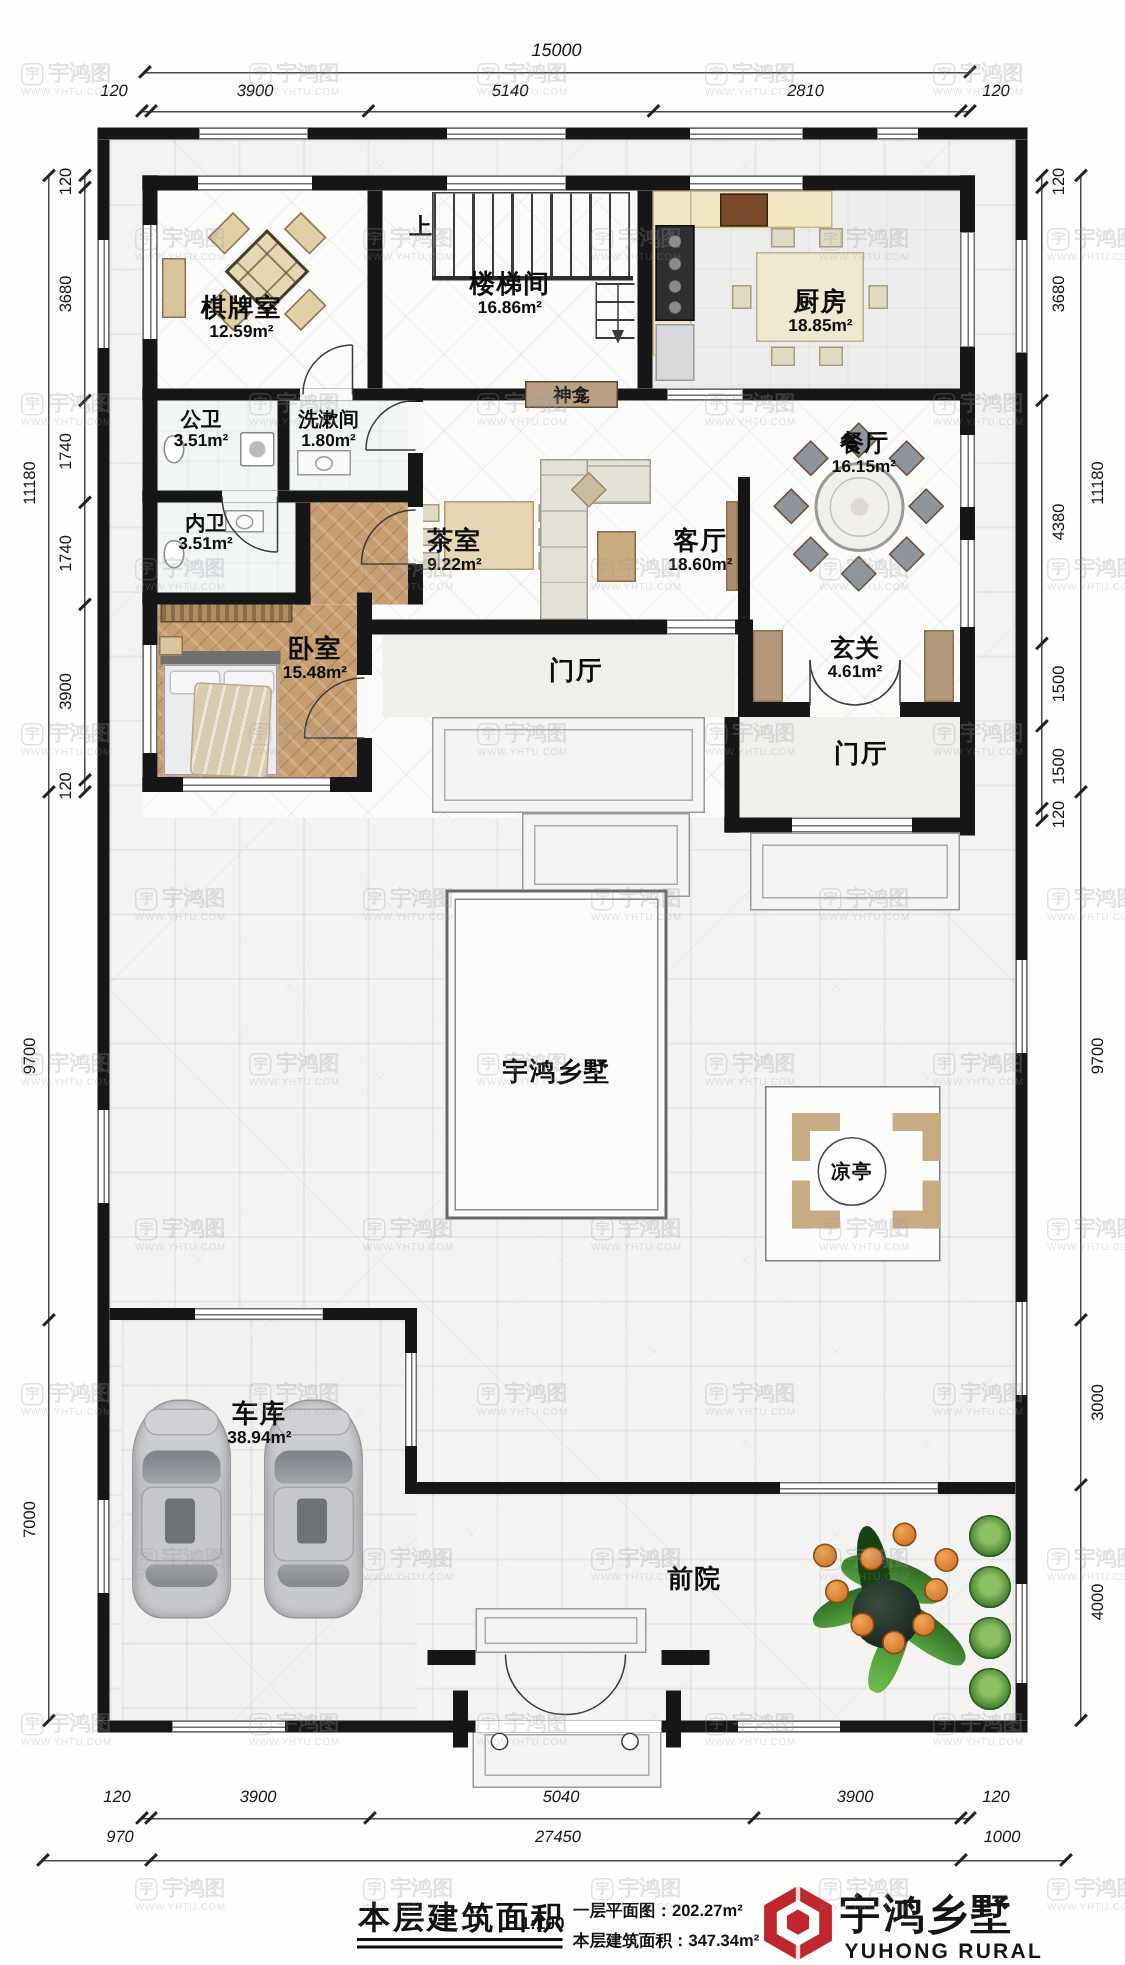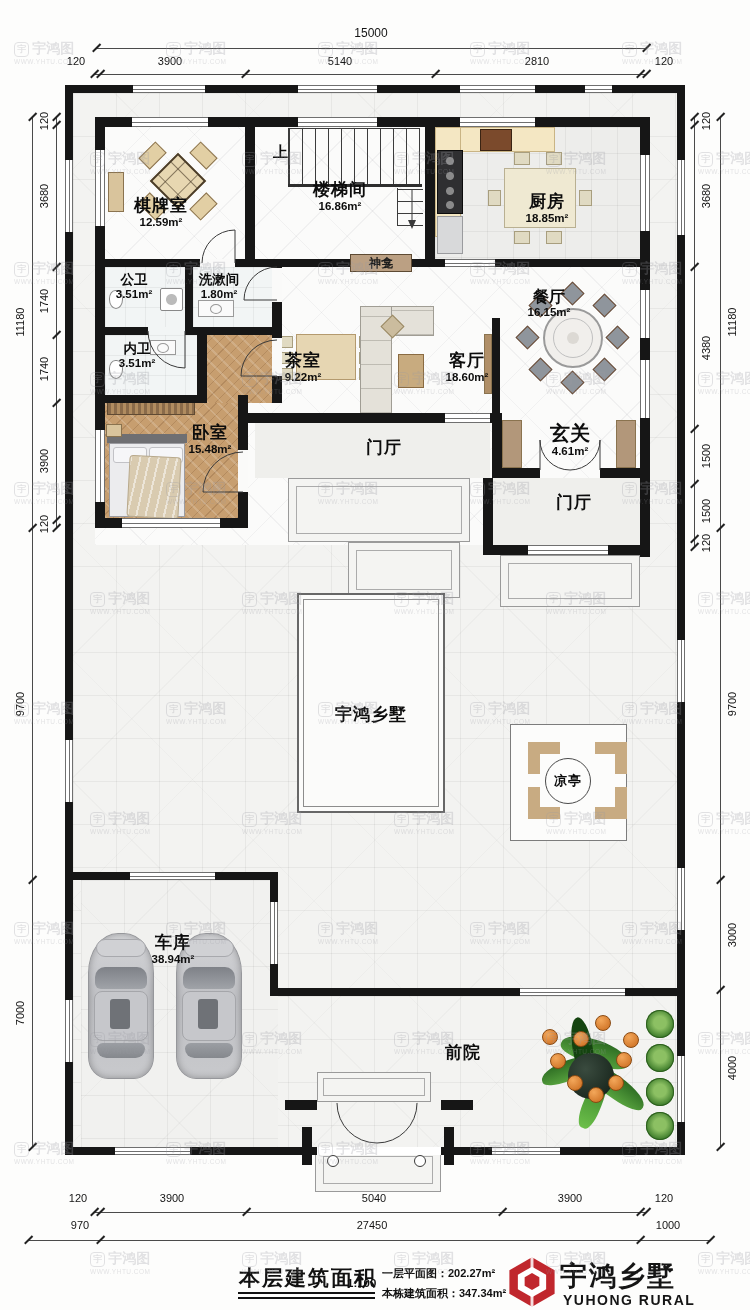--- a/index.html
+++ b/index.html
@@ -29,21 +29,21 @@
   .kfloor{background-color:#ededeb;background-image:
     linear-gradient(rgba(0,0,0,.05) 1px,transparent 1px),
     linear-gradient(90deg,rgba(0,0,0,.05) 1px,transparent 1px);background-size:26px 26px;z-index:3;}
   .wood{background-color:#c79e6f;background-image:
     repeating-linear-gradient(45deg,rgba(255,255,255,.16) 0 2px,transparent 2px 10px),
     repeating-linear-gradient(-45deg,rgba(90,50,20,.18) 0 1px,transparent 1px 8px);z-index:3;}
   .hallf{background:#efefec;z-index:3;}
   
   .dl{position:absolute;background:#4a4a4a;z-index:5;}
   .tk{position:absolute;width:11px;height:1.6px;background:#222;transform:rotate(-45deg);z-index:6;}
-  .dt{position:absolute;font-size:11px;color:#141414;transform:translate(-50%,-50%);white-space:nowrap;z-index:6;}
+  .dt{position:absolute;font-size:11px;color:#141414;transform:translate(-50%,-50%);white-space:nowrap;z-index:6;font-style:italic;}
   .dtv{position:absolute;font-size:11px;color:#141414;transform:translate(-50%,-50%) rotate(-90deg);white-space:nowrap;z-index:6;}
   
   .lbl{position:absolute;transform:translate(-50%,-50%);text-align:center;line-height:1.2;z-index:30;white-space:nowrap;}
   .rn{display:block;font-size:17px;font-weight:700;color:#0c0c0c;letter-spacing:1px;}
   .ra{display:block;font-size:11.5px;font-weight:700;color:#0c0c0c;letter-spacing:0;}
   .sm .rn{font-size:13.5px;letter-spacing:0;}
   .pavl .rn{font-size:13px;}
   
   .tan{background:#d9c49c;border:1px solid #8a734f;box-sizing:border-box;position:absolute;z-index:6;}
   .stp{position:absolute;border:1px solid #9a9a9a;background:#f4f4f2;box-sizing:border-box;z-index:4;}
@@ -464,42 +464,42 @@
       <span class="ra">18.85m²</span>
     </div>
   <div class="lbl sm" style="left:134px;top:287px">
       <span class="rn">公卫</span>
       <span class="ra">3.51m²</span>
     </div>
   <div class="lbl sm" style="left:219px;top:287px">
       <span class="rn">洗漱间</span>
       <span class="ra">1.80m²</span>
     </div>
-  <div class="lbl sm" style="left:549px;top:303px">
+  <div class="lbl sm" style="left:576px;top:303px">
       <span class="rn" style="font-size:16px">餐厅</span>
       <span class="ra">16.15m²</span>
     </div>
   <div class="lbl sm" style="left:137px;top:356px">
       <span class="rn">内卫</span>
       <span class="ra">3.51m²</span>
     </div>
   <div class="lbl" style="left:303px;top:368px">
       <span class="rn">茶室</span>
       <span class="ra">9.22m²</span>
     </div>
   <div class="lbl" style="left:467px;top:368px">
       <span class="rn">客厅</span>
       <span class="ra">18.60m²</span>
     </div>
   <div class="lbl" style="left:210px;top:440px">
       <span class="rn">卧室</span>
       <span class="ra">15.48m²</span>
     </div>
   <div class="lbl sm" style="left:570px;top:440px">
-      <span class="rn" style="font-size:20px">玄关</span>
+      <span class="rn" style="font-size:16px">玄关</span>
       <span class="ra">4.61m²</span>
     </div>
   <div class="lbl" style="left:384px;top:448px">
       <span class="rn">门厅</span>
     </div>
   <div class="lbl" style="left:574px;top:503px">
       <span class="rn">门厅</span>
     </div>
   <div class="lbl" style="left:371px;top:715px">
       <span class="rn">宇鸿乡墅</span>
@@ -516,21 +516,21 @@
     </div>
 
   <div class="tb-title">本层建筑面积</div>
   <div class="tb-scale">1:100</div>
   <div class="tb-rule" style="left:238px;top:1292px;width:137px;height:2px"></div>
   <div class="tb-rule" style="left:238px;top:1297px;width:137px;height:2px"></div>
   <div class="tb-area" style="top:1266px">
     <span>一层平面图：</span><span>202.27m²</span>
   </div>
   <div class="tb-area" style="top:1286px">
-    <span>本栋建筑面积：</span><span>347.34m²</span>
+    <span>本层建筑面积：</span><span>347.34m²</span>
   </div>
   <svg class="abs" style="left:506px;top:1256px;z-index:30" width="52" height="52" viewBox="0 0 44 46">
     <path d="M22 1 42 12.5v21L22 45 2 33.5v-21Z" fill="#c0272d"></path>
     <path d="M22 9.5 34.5 16.5v13L22 36.5 9.5 29.5v-13Z" fill="#ffffff"></path>
     <path d="M22 15 28.5 18.7v7.6L22 30 15.5 26.3v-7.6Z" fill="#c0272d"></path>
     <rect x="20.7" y="1" width="2.6" height="10" fill="#ffffff" opacity=".85"></rect>
     <rect x="20.7" y="35" width="2.6" height="10" fill="#ffffff" opacity=".85"></rect>
   </svg>
   <div class="brand-cn">宇鸿乡墅</div>
   <div class="brand-en">YUHONG RURAL VILLAS</div>

